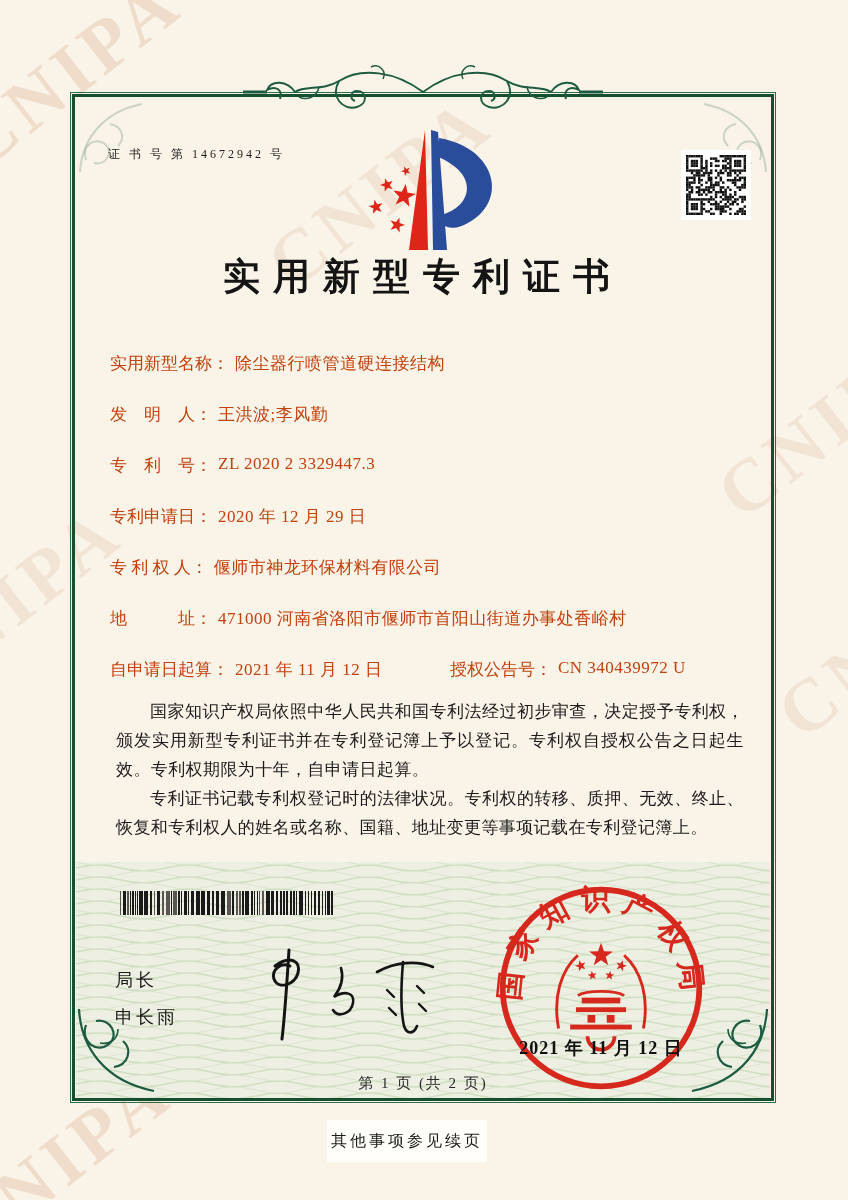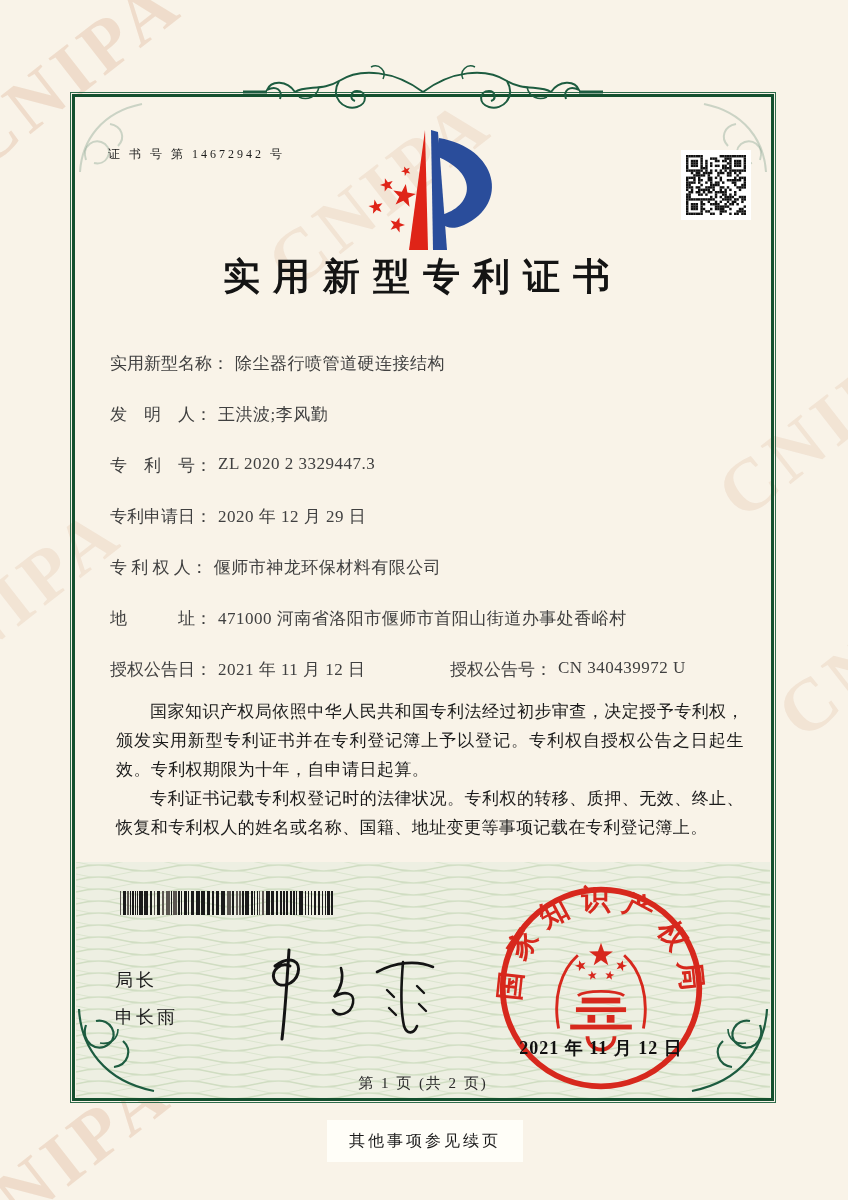--- a/index.html
+++ b/index.html
@@ -29,21 +29,21 @@
   .cert-no { left:108px; top:146px; font-size:12px; letter-spacing:3px; color:#1c1c1c; }
 
   .logo { left:346px; top:126px; width:170px; height:130px; }
   .qr { left:681px; top:150px; width:70px; height:70px; background:#ffffff; padding:5px; }
   .qr svg { display:block; }
 
   .title { left:70px; top:252px; width:706px; text-align:center;
            font-size:37px; font-weight:bold; letter-spacing:13px; color:#141414; }
 
   .fields { left:110px; top:352px; width:640px; }
-  .field-row { height:24px; margin-bottom:27px; font-size:17px; color:#404040; display:flex; }
+  .field-row { height:24px; margin-bottom:27px; font-size:17px; color:#c2410c; display:flex; }
   .field-label { white-space:pre; }
   .field-value { margin-left:6px; letter-spacing:0.5px; white-space:pre; }
   .grant-row { display:flex; }
   .grant-left { width:330px; display:flex; }
   .grant-right { display:flex;margin-left:10px; }
 
   .paragraphs { left:116px; top:697px; width:628px; font-size:17px; line-height:29px;
                 text-align:justify; color:#1b1b1b; letter-spacing:0.4px; }
   .paragraphs p { text-indent:2em; }
 
@@ -54,21 +54,21 @@
 
   .signature { left:245px; top:942px; width:215px; height:105px; }
 
   .seal { left:495px; top:882px; width:212px; height:212px; }
   .seal-date { left:501px; top:1036px; width:200px; text-align:center;
                font-size:18px; font-weight:bold; letter-spacing:1px; color:#101010; z-index:6; }
 
   .page-number { left:70px; top:1074px; width:706px; text-align:center;
                  font-size:15px; letter-spacing:2px; color:#2a2a2a; }
 
-  .continuation { left:327px; top:1120px; width:196px; height:42px; background:#fffef8;
+  .continuation { left:327px; top:1120px; width:160px; height:42px; background:#fffef8;
                   display:flex; align-items:center; justify-content:center;
                   font-size:16px; letter-spacing:3px; color:#1c1c1c; }
 </style>
 </head>
 <body>
 
 <div class="page">
 
   <div class="wm strong" style="left:-60px; top:30px;">CNIPA</div>
   <div class="wm" style="left:250px; top:150px;">CNIPA</div>
@@ -520,21 +520,21 @@
       <div class="field-row">
         <span class="field-label">专 利 权 人：</span>
         <span class="field-value">偃师市神龙环保材料有限公司</span>
       </div>
       <div class="field-row">
         <span class="field-label">地　　　址：</span>
         <span class="field-value">471000 河南省洛阳市偃师市首阳山街道办事处香峪村</span>
       </div>
       <div class="field-row grant-row">
         <span class="grant-left">
-          <span class="field-label">授权公告日：</span>
+          <span class="field-label">自申请日起算：</span>
           <span class="field-value">2021 年 11 月 12 日</span>
         </span>
         <span class="grant-right">
           <span class="field-label">授权公告号：</span>
           <span class="field-value">CN 340439972 U</span>
         </span>
       </div>
     </div>
 
     <div class="paragraphs">

